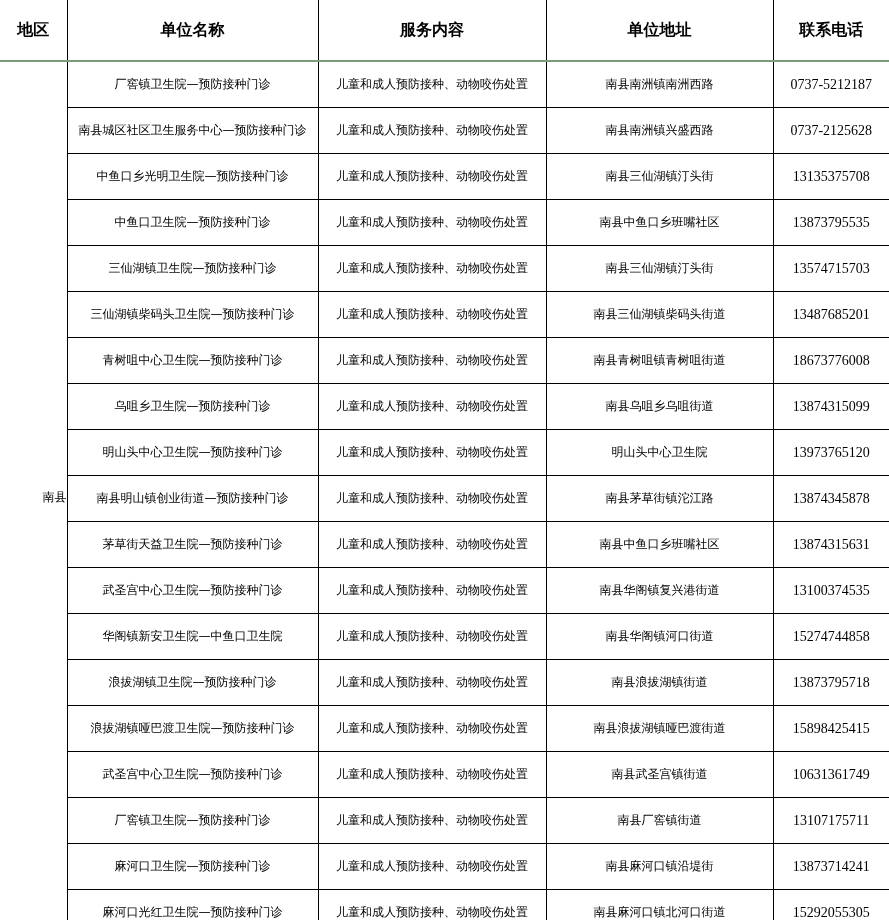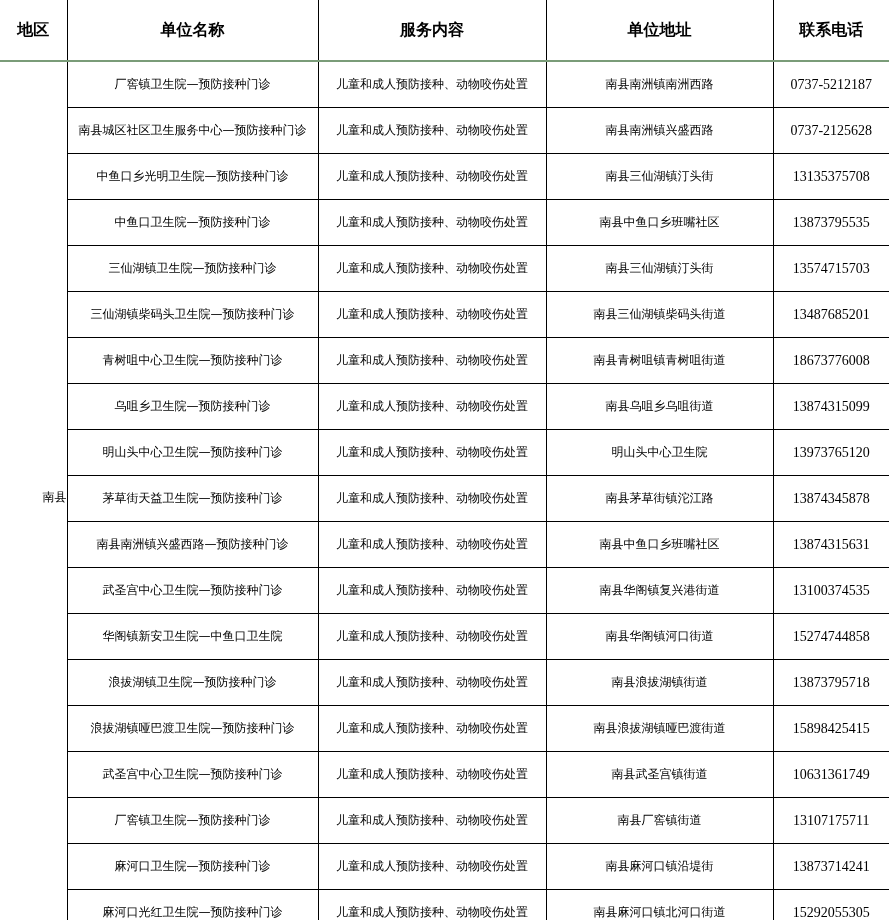--- a/index.html
+++ b/index.html
@@ -94,27 +94,27 @@
         <td>南县乌咀乡乌咀街道</td>
         <td class="phone">13874315099</td>
       </tr>
       <tr>
         <td>明山头中心卫生院—预防接种门诊</td>
         <td>儿童和成人预防接种、动物咬伤处置</td>
         <td>明山头中心卫生院</td>
         <td class="phone">13973765120</td>
       </tr>
       <tr>
-        <td>茅草街天益卫生院—预防接种门诊</td>
+        <td>南县明山镇创业街道—预防接种门诊</td>
         <td>儿童和成人预防接种、动物咬伤处置</td>
         <td>南县茅草街镇沱江路</td>
         <td class="phone">13874345878</td>
       </tr>
       <tr>
-        <td>南县南洲镇兴盛西路—预防接种门诊</td>
+        <td>茅草街天益卫生院—预防接种门诊</td>
         <td>儿童和成人预防接种、动物咬伤处置</td>
         <td>南县中鱼口乡班嘴社区</td>
         <td class="phone">13874315631</td>
       </tr>
       <tr>
         <td>武圣宫中心卫生院—预防接种门诊</td>
         <td>儿童和成人预防接种、动物咬伤处置</td>
         <td>南县华阁镇复兴港街道</td>
         <td class="phone">13100374535</td>
       </tr>

